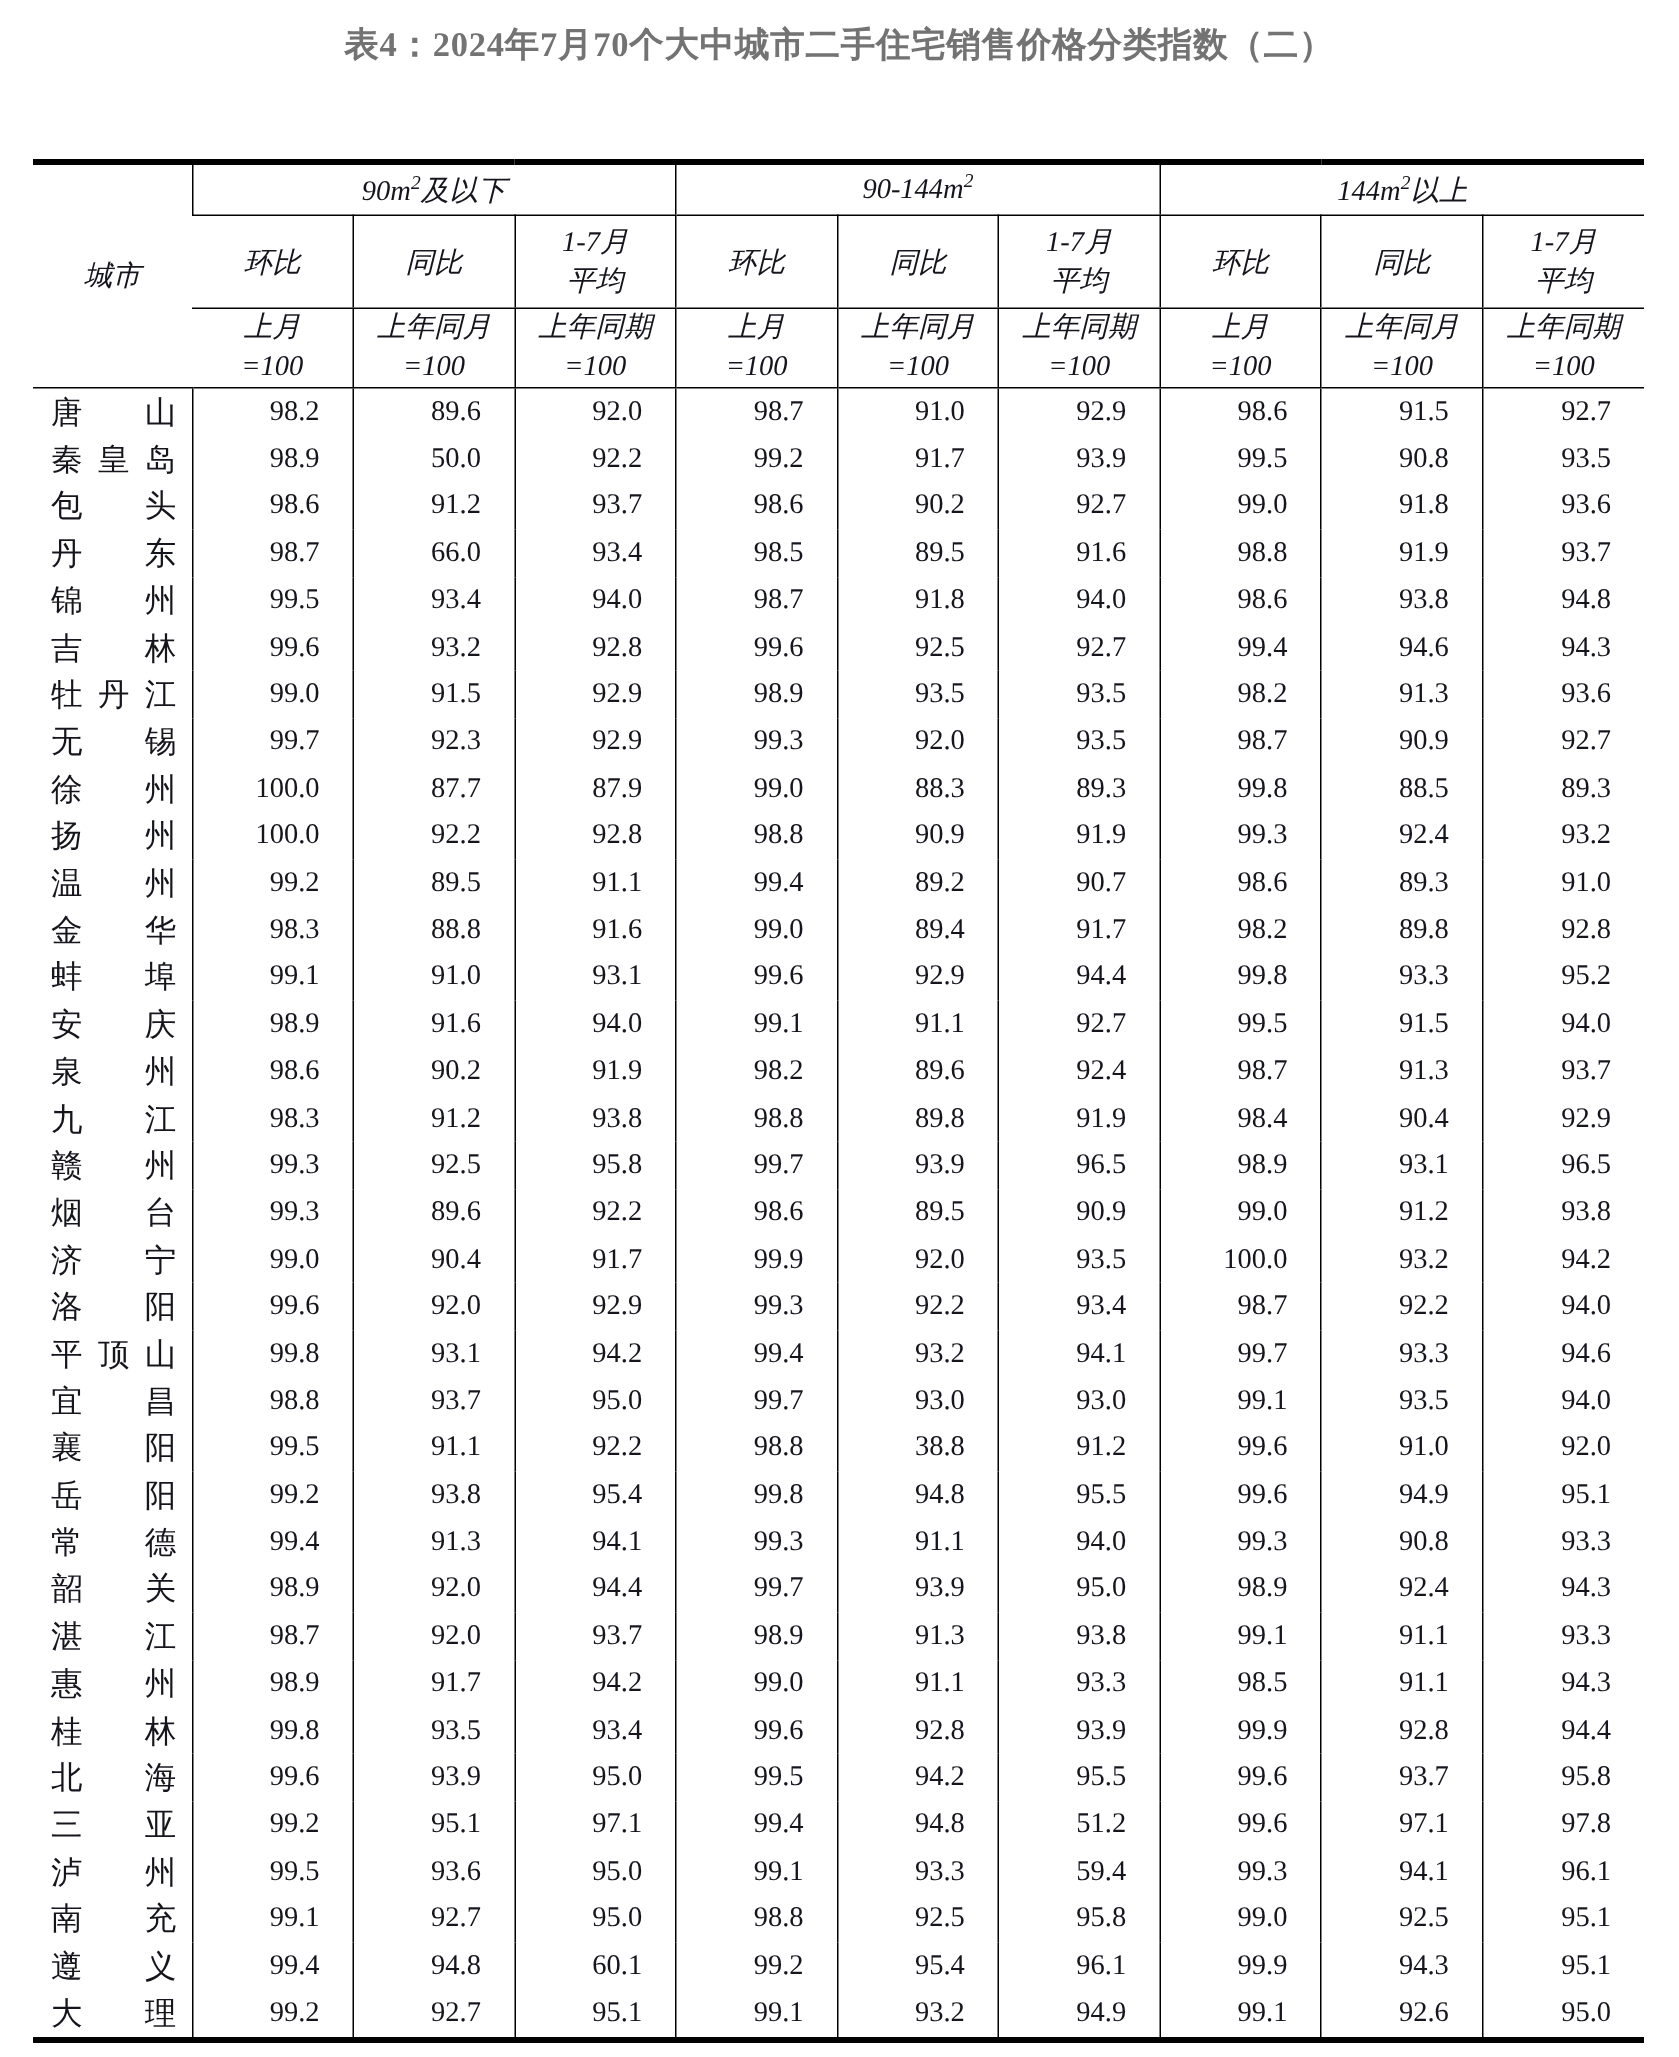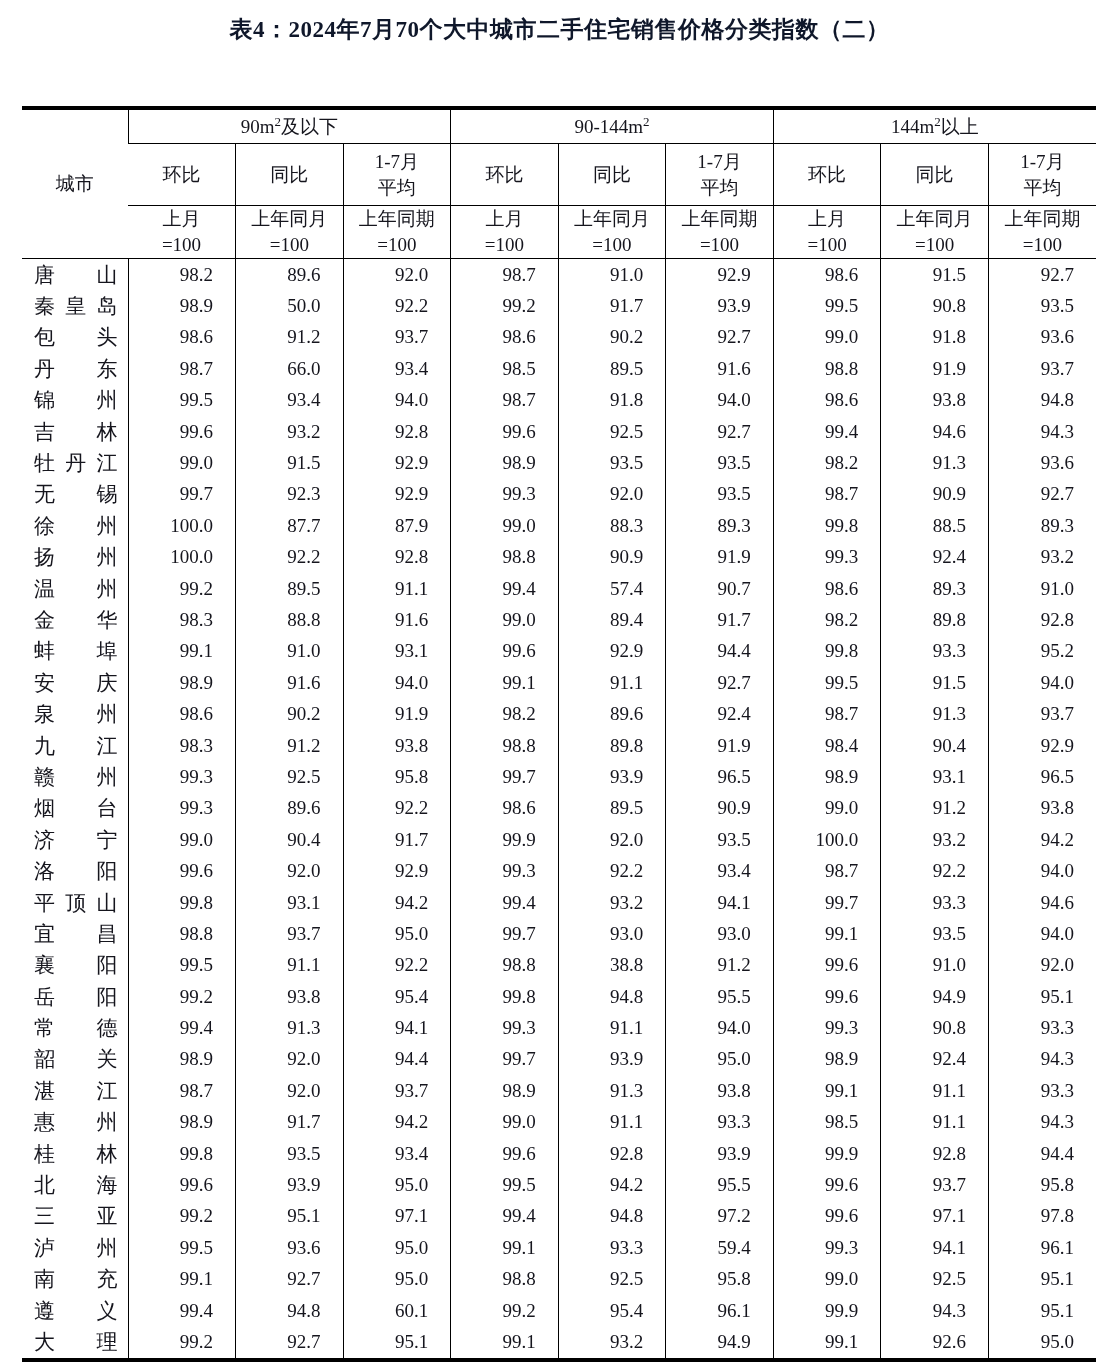--- a/index.html
+++ b/index.html
@@ -8,39 +8,39 @@
     font-family:"Liberation Serif","DejaVu Serif",serif;
     color:#15151d;
     -webkit-font-smoothing:antialiased;
   }
   .page-title{
     text-align:center;
     font-weight:bold;
     font-size:23px;
     letter-spacing:0.5px;
     margin:14px 0 0 0;
-    color:#0f172a;
+    color:#737373;
   }
   table.idx{
     border-collapse:collapse;
     table-layout:fixed;
     width:1074px;
     margin:61px 0 0 22px;
     border-top:4px solid #000;
     border-bottom:4px solid #000;
   }
   table.idx th, table.idx td{
     border-left:1px solid #000;
     font-weight:normal;
     font-size:19px;
     padding:0;
     overflow:hidden;
   }
   table.idx th:first-child, table.idx td:first-child{border-left:none;}
-  thead th{border-bottom:1px solid #000; vertical-align:middle;}
+  thead th{border-bottom:1px solid #000; vertical-align:middle;font-style:italic;}
   thead tr.r-group th{height:33px;}
   thead tr.r-kind th{height:61px;}
   thead tr.r-base th{height:52px;}
   th.multi{white-space:pre-line; line-height:1.35;}
   th.cityhead{font-size:20px;}
   sup.sq{font-size:13px; vertical-align:super; line-height:0;}
   tbody td{height:31.4px; vertical-align:middle;}
   tbody td.num{text-align:right; padding-right:22px;}
   tbody td.city{
     text-align:justify;
@@ -230,21 +230,21 @@
         <td class="num">99.3</td>
         <td class="num">92.4</td>
         <td class="num">93.2</td>
       </tr>
       <tr>
         <td class="city">温州</td>
         <td class="num">99.2</td>
         <td class="num">89.5</td>
         <td class="num">91.1</td>
         <td class="num">99.4</td>
-        <td class="num">57.4</td>
+        <td class="num">89.2</td>
         <td class="num">90.7</td>
         <td class="num">98.6</td>
         <td class="num">89.3</td>
         <td class="num">91.0</td>
       </tr>
       <tr>
         <td class="city">金华</td>
         <td class="num">98.3</td>
         <td class="num">88.8</td>
         <td class="num">91.6</td>
@@ -471,21 +471,21 @@
         <td class="num">93.7</td>
         <td class="num">95.8</td>
       </tr>
       <tr>
         <td class="city">三亚</td>
         <td class="num">99.2</td>
         <td class="num">95.1</td>
         <td class="num">97.1</td>
         <td class="num">99.4</td>
         <td class="num">94.8</td>
-        <td class="num">97.2</td>
+        <td class="num">51.2</td>
         <td class="num">99.6</td>
         <td class="num">97.1</td>
         <td class="num">97.8</td>
       </tr>
       <tr>
         <td class="city">泸州</td>
         <td class="num">99.5</td>
         <td class="num">93.6</td>
         <td class="num">95.0</td>
         <td class="num">99.1</td>

